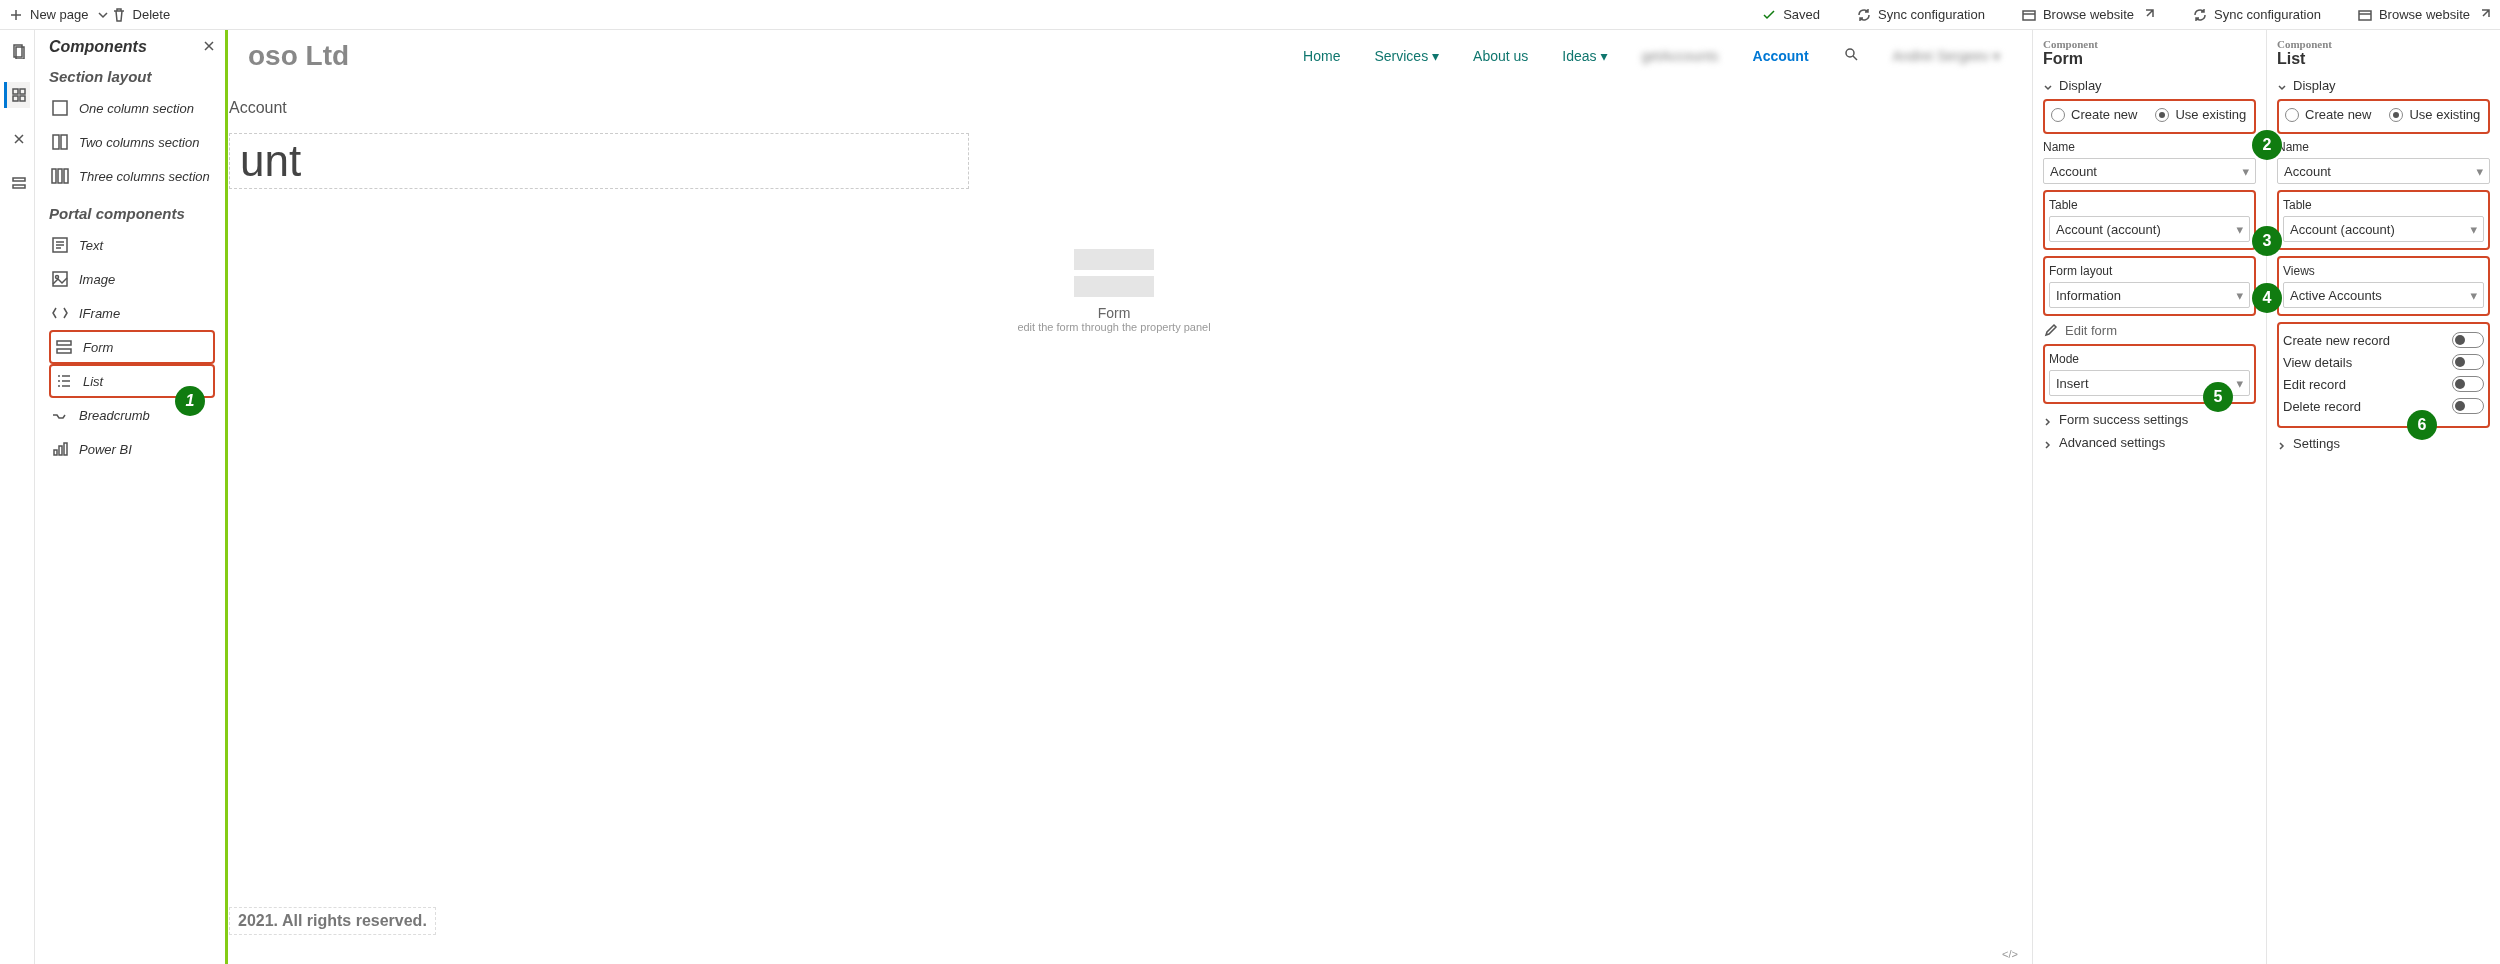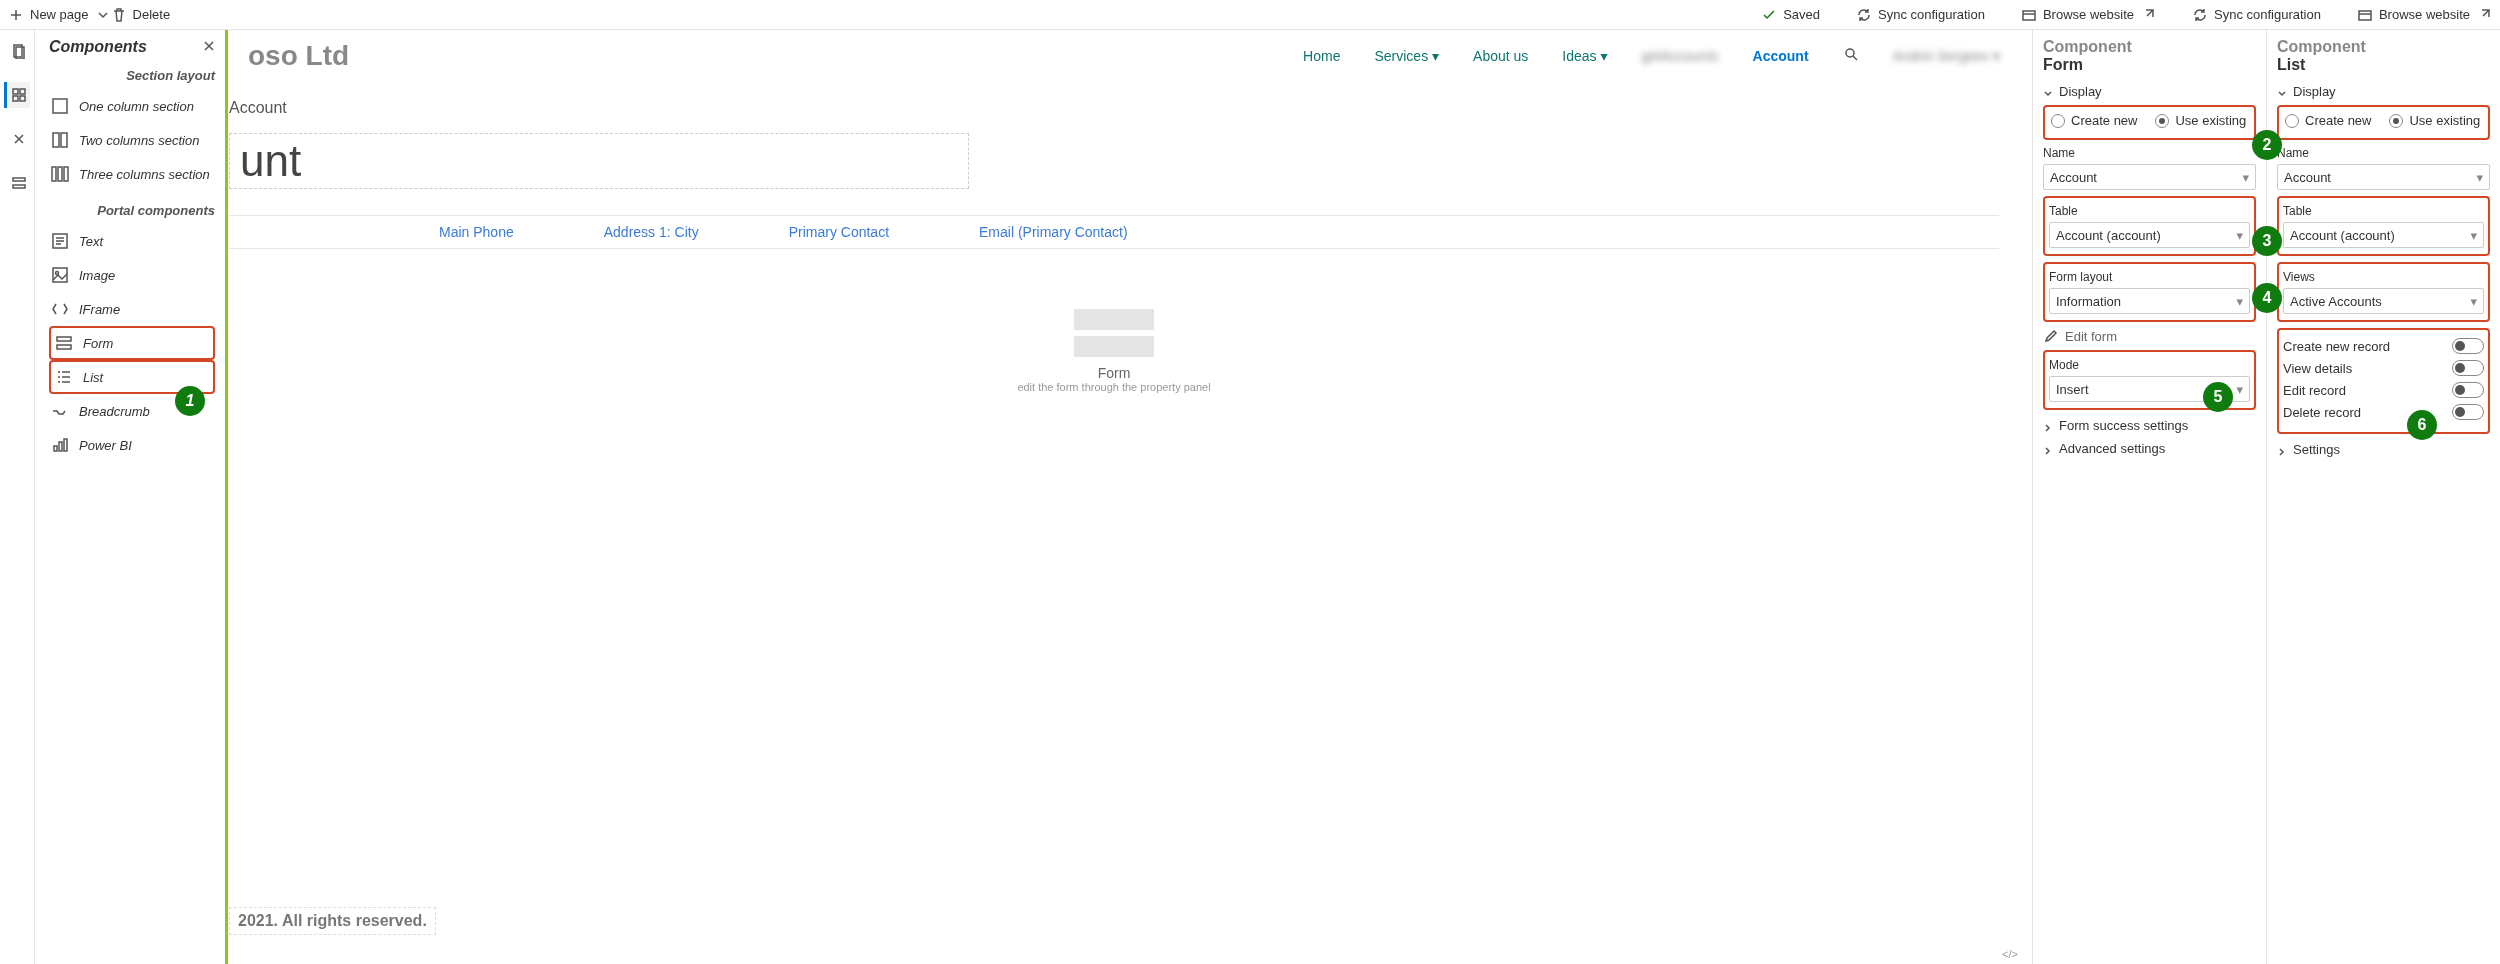--- a/index.html
+++ b/index.html
@@ -16,21 +16,21 @@
 
 
 .main { height: 934px; display: flex; }
 .left-rail { width: 35px; border-right: 1px solid #e5e5e5; display: flex; flex-direction: column; align-items: center; padding-top: 8px; gap: 18px; }
 .left-rail .rail-btn { width: 26px; height: 26px; display: flex; align-items: center; justify-content: center; cursor: pointer; border-left: 3px solid transparent; }
 .left-rail .rail-btn.active { border-left-color: #0078d4; background: #f3f2f1; }
 
 .components-panel { width: 193px; border-right: 3px solid #84cc16; padding: 8px 10px 8px 14px; position: relative; font-style: italic; }
 .components-panel h2 { font-size: 16px; font-weight: 600; margin-bottom: 10px; }
 .components-panel .close-x { position: absolute; right: 8px; top: 8px; cursor: pointer; }
-.section-title { font-size: 13px; font-weight: 600; color: #555; margin: 12px 0 6px; text-align: right; }
+.section-title { font-size: 15px; font-weight: 600; color: #555; margin: 12px 0 6px; }
 .comp-item { display: flex; align-items: center; gap: 10px; height: 34px; padding-left: 2px; border-radius: 2px; cursor: pointer; }
 .comp-item.highlight { border: 2px solid #d24726; border-radius: 4px; padding-left: 4px; }
 .comp-icon { width: 18px; height: 18px; display: inline-flex; }
 .comp-item span { font-size: 13px; }
 
 .canvas { flex: 1; position: relative; background: #fff; }
 .site-title { position: absolute; left: 20px; top: 10px; font-size: 28px; font-weight: 600; color: #888; }
 .site-nav { position: absolute; top: 16px; right: 32px; display: flex; align-items: center; gap: 34px; }
 .site-nav .nav-item { color: #0f766e; cursor: pointer; font-size: 14px; }
 .site-nav .nav-item.active { color: #0078d4; font-weight: 600; }
@@ -42,21 +42,21 @@
 .grid-head span { font-size: 14px; cursor: pointer; }
 .form-placeholder { margin-top: 60px; text-align: center; color: #999; }
 .form-ph-rects { width: 80px; height: 48px; margin: 0 auto 8px; display: flex; flex-direction: column; gap: 6px; }
 .form-ph-rects div { flex: 1; background: #e5e5e5; }
 .form-placeholder .t1 { font-size: 14px; color: #666; }
 .form-placeholder .t2, .form-placeholder .t3 { font-size: 11px; }
 .footer-txt { position: absolute; bottom: 4px; left: 0; font-size: 16px; color: #777; border: 1px dashed #ddd; padding: 4px 8px; font-weight: bold; }
 .code-glyph { position: absolute; right: 14px; bottom: 4px; color: #999; font-size: 11px; }
 
 .prop-panel { width: 234px; border-left: 1px solid #e5e5e5; padding: 8px 10px; }
-.prop-panel h3 { font-size: 16px; color: #888; }
+.prop-panel h3 { font-size: 11px; color: #888; font-family: Liberation Serif, serif; }
 .prop-panel h2 { font-size: 16px; font-weight: 600; margin-bottom: 10px; }
 .section-hdr { display: flex; align-items: center; gap: 6px; margin: 8px 0 6px; cursor: pointer; }
 .section-hdr .chev { width: 10px; height: 10px; }
 .section-body { padding-left: 0; }
 .row-label { font-size: 12px; color: #333; margin: 4px 0 4px; }
 .radio-row, .select-row { display: flex; align-items: center; gap: 10px; padding: 4px 2px; }
 .radio-row { gap: 18px; }
 .radio { display: flex; align-items: center; gap: 6px; }
 .radio .dot { width: 14px; height: 14px; border: 1px solid #888; border-radius: 50%; display: inline-block; position: relative; }
 .radio.checked .dot::after { content: ""; position: absolute; inset: 3px; background: #555; border-radius: 50%; }
@@ -305,26 +305,20 @@
               <path d="M10 10l4 4"></path>
             </svg>
           </span></span>
       <span class="nav-item blur"><span>Andrei Sergeev</span> ▾</span>
     </div>
 
     <div class="canvas-inner">
       <div class="page-h1">Account</div>
       <div class="page-h1-big">unt</div>
 
-      <div class="grid-head" style="padding-left:210px;">
-        <span>Main Phone</span>
-        <span>Address 1: City</span>
-        <span>Primary Contact</span>
-        <span>Email (Primary Contact)</span>
-      </div>
 
       <div class="form-placeholder">
         <div class="form-ph-rects">
             <div></div>
             <div></div>
           </div>
         <div class="t1">Form</div>
         <div class="t3">edit the form through the property panel</div>
       </div>
 

